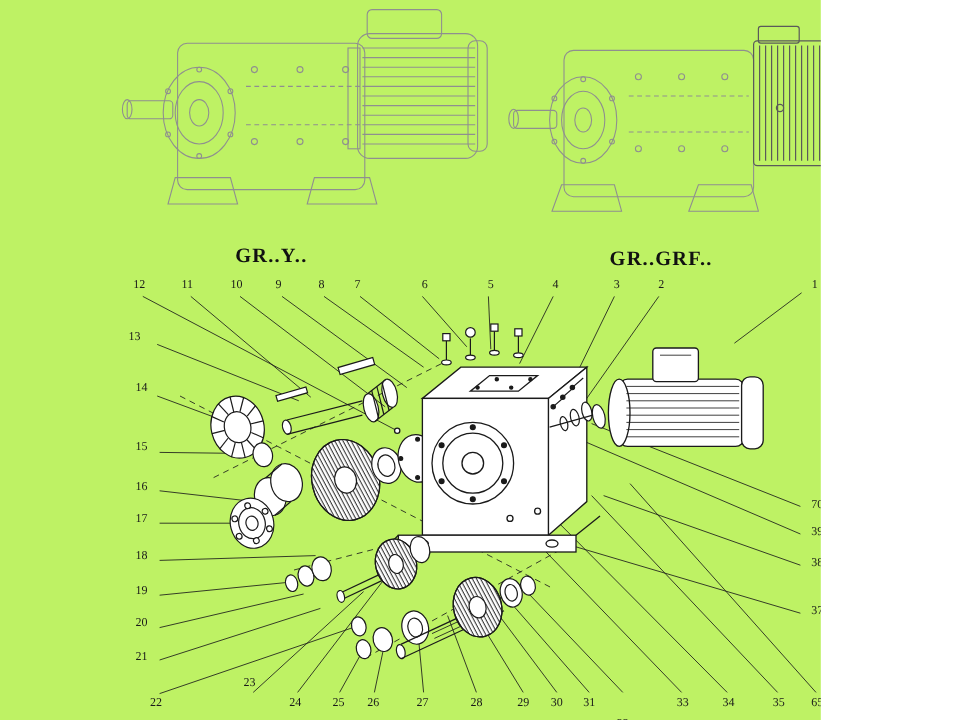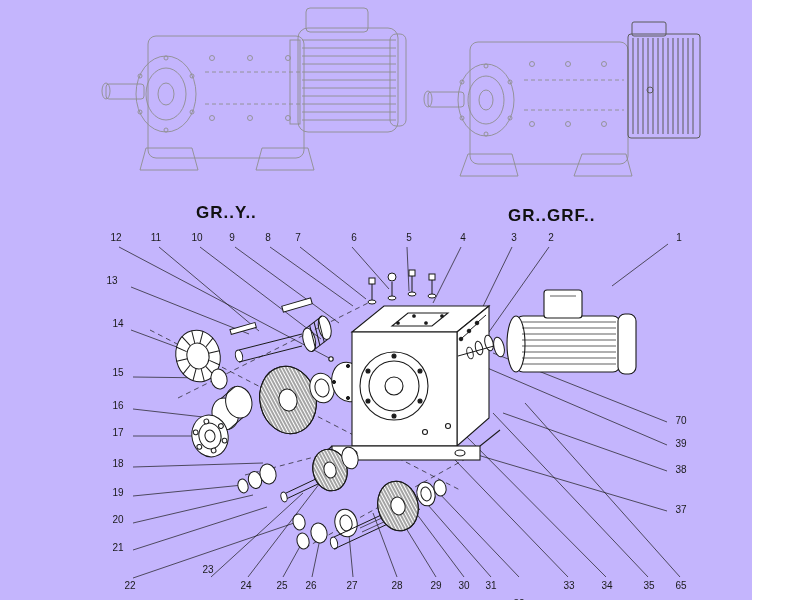--- a/index.html
+++ b/index.html
@@ -2,22 +2,22 @@
 <html style="--ink: #1a1a1a; --sketch: #8f8f8f; --sketchdark: #5a5a5a;"><head>
 <meta charset="utf-8">
 <style>
   :root{
     --ink:#1a1a1a;
     --sketch:#8f8f8f;
     --sketchdark:#5a5a5a;
   }
   html,body{margin:0;padding:0;background:#fff;}
   #stage{
-    position:relative;width:752px;height:600px;background:#c4b5fd;overflow:hidden;
-    font-family:Liberation Sans, sans-serif;
+    position:relative;width:684px;height:600px;background:#bef264;overflow:hidden;
+    font-family:Liberation Serif, serif;
   }
   #stage svg{position:absolute;left:0;top:0;}
   .co{
     position:absolute;transform:translate(-50%,-50%);
     font-size:10px;color:var(--ink);line-height:1;user-select:none;
   }
   .title{
     position:absolute;font-weight:bold;font-size:17px;letter-spacing:1px;color:#111;
   }
   

